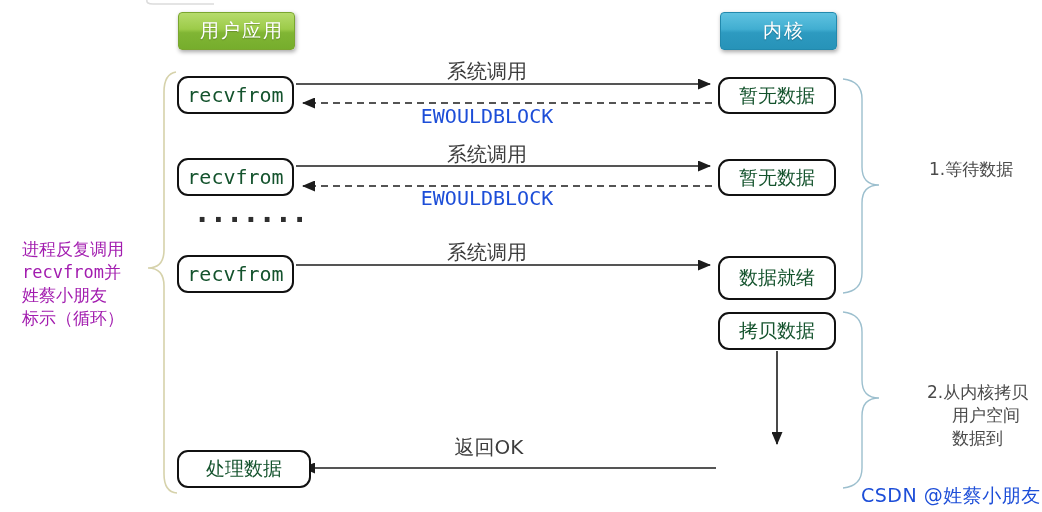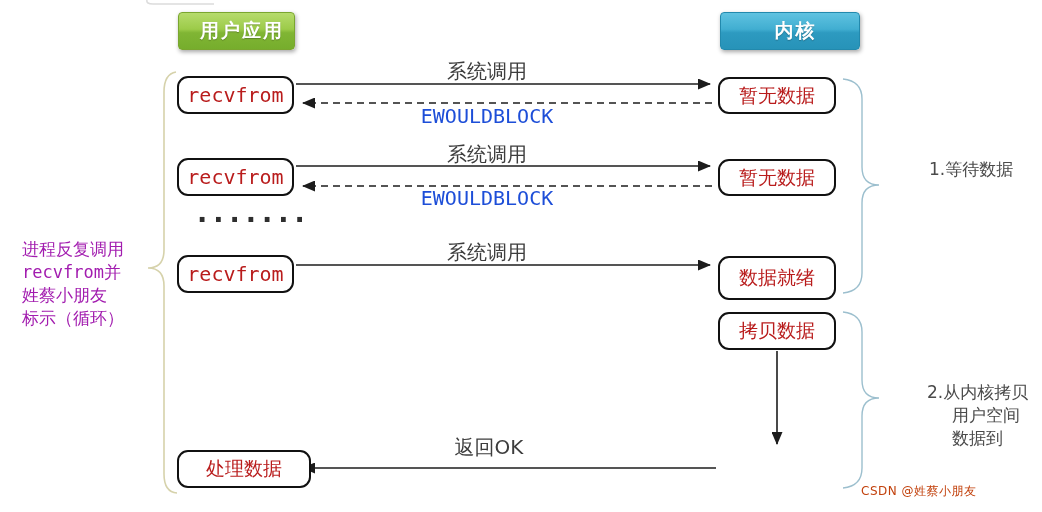--- a/index.html
+++ b/index.html
@@ -5,43 +5,43 @@
   html,body { margin:0; padding:0; background:#ffffff; }
   .stage {
     position:relative; width:1042px; height:512px; background:#ffffff;
     font-family:"DejaVu Sans", sans-serif; overflow:hidden;
   }
   svg.layer { position:absolute; left:0; top:0; width:1042px; height:512px; }
 
   
   .hdr {
     position:absolute; box-sizing:border-box; display:flex; align-items:center; justify-content:center;
-    color:#ffffff; font-size:19px; font-weight:bold; letter-spacing:2px;
+    color:#ffffff; font-size:19px; font-weight:normal; letter-spacing:2px;
     border-radius:4px; box-shadow:1px 2px 4px rgba(0,0,0,0.35);
     text-shadow:0 1px 1px rgba(0,0,0,0.25);
     padding-left:11px;
   }
   .hdr-green {
     left:178px; top:12px; width:117px; height:38px;
     background:linear-gradient(180deg,#b6db6c 0%,#9ccb49 45%,#80b534 55%,#76ad2c 100%);
     border:1px solid #7aa62f;
   }
   .hdr-blue {
-    left:720px; top:12px; width:140px; height:38px;
+    left:720px; top:12px; width:117px; height:38px;
     background:linear-gradient(180deg,#5fc2e0 0%,#41aed1 45%,#2d9ac0 55%,#2793b8 100%);
     border:1px solid #2289ad;
     text-align:right;
   }
 
   
   .node {
     position:absolute; box-sizing:border-box; background:#ffffff;
     border:2.5px solid #111111; border-radius:11px;
     display:flex; align-items:center; justify-content:center;
-    font-size:19px; color:#b91c1c; white-space:nowrap;
+    font-size:19px; color:#14532d; white-space:nowrap;
   }
   .node-mono { font-family:"DejaVu Sans Mono", monospace; font-size:20px; }
 
   #recvfrom-1 { left:177px; top:76px;  width:117px; height:38px; }
   #recvfrom-2 { left:177px; top:158px; width:117px; height:38px; }
   #recvfrom-3 { left:177px; top:255px; width:117px; height:38px; }
   #process-data { left:177px; top:450px; width:134px; height:38px; }
   #no-data-1 { left:718px; top:77px;  width:118px; height:37px; }
   #no-data-2 { left:718px; top:159px; width:118px; height:37px; }
   #data-ready { left:718px; top:256px; width:118px; height:44px; }
@@ -73,22 +73,22 @@
     font-family:"DejaVu Sans Mono","DejaVu Sans", monospace, sans-serif;
   }
 
   
   .ann { position:absolute; font-size:17px; color:#4a4a4a; line-height:23px; white-space:nowrap;margin-left:24px; }
   #step-1 { left:905px; top:158px; }
   #step-2 { left:903px; top:381px; }
   #step-2 .ind { padding-left:25px; }
 
   .watermark {
-    position:absolute; left:861px; top:483px; font-size:12px;
-    color:#c2410c; white-space:nowrap; letter-spacing:0.5px;
+    position:absolute; left:861px; top:483px; font-size:19px;
+    color:#1d4ed8; white-space:nowrap; letter-spacing:0.5px;
   }
 </style>
 </head>
 <body>
 
 <div class="stage">
 
   <svg class="layer" viewBox="0 0 1042 512">
     <defs>
       <marker id="ah" markerUnits="userSpaceOnUse" markerWidth="14" markerHeight="11" refX="12" refY="5.5" orient="auto">

